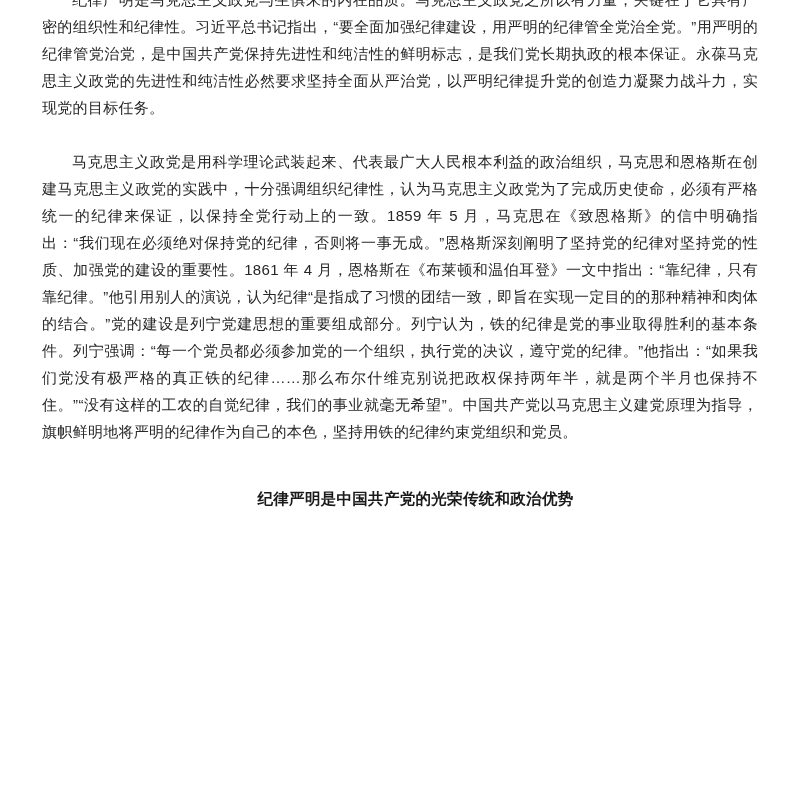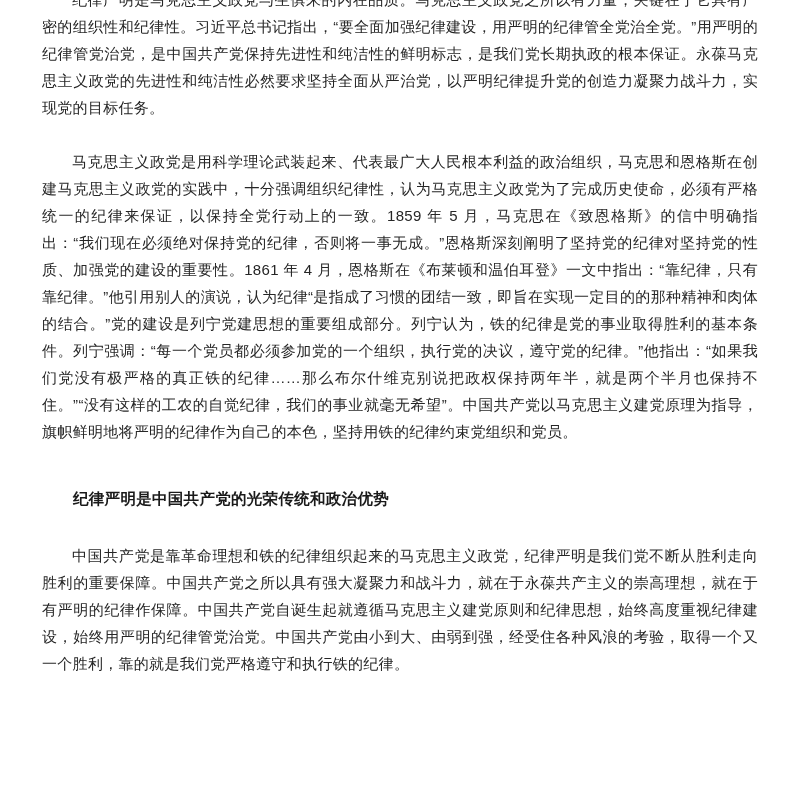--- a/index.html
+++ b/index.html
@@ -28,31 +28,30 @@
     text-indent: 2em;
     margin: 0 0 27px 0;
     letter-spacing: 0.3px;
     word-break: break-all;
   }
   .section-heading {
     font-size: 15.5px;
     line-height: 27px;
     font-weight: bold;
     color: #1a1a1a;
-    text-align: left;
+    text-align: center;
     text-indent: 2em;
     margin: 40px 0 30px 0;
     letter-spacing: 0.3px;
   }
 </style>
 </head>
 <body>
 
 <div class="page">
   <p class="para">纪律严明是马克思主义政党与生俱来的内在品质。马克思主义政党之所以有力量，关键在于它具有严密的组织性和纪律性。习近平总书记指出，“要全面加强纪律建设，用严明的纪律管全党治全党。”用严明的纪律管党治党，是中国共产党保持先进性和纯洁性的鲜明标志，是我们党长期执政的根本保证。永葆马克思主义政党的先进性和纯洁性必然要求坚持全面从严治党，以严明纪律提升党的创造力凝聚力战斗力，实现党的目标任务。</p>
 
   <p class="para">马克思主义政党是用科学理论武装起来、代表最广大人民根本利益的政治组织，马克思和恩格斯在创建马克思主义政党的实践中，十分强调组织纪律性，认为马克思主义政党为了完成历史使命，必须有严格统一的纪律来保证，以保持全党行动上的一致。1859 年 5 月，马克思在《致恩格斯》的信中明确指出：“我们现在必须绝对保持党的纪律，否则将一事无成。”恩格斯深刻阐明了坚持党的纪律对坚持党的性质、加强党的建设的重要性。1861 年 4 月，恩格斯在《布莱顿和温伯耳登》一文中指出：“靠纪律，只有靠纪律。”他引用别人的演说，认为纪律“是指成了习惯的团结一致，即旨在实现一定目的的那种精神和肉体的结合。”党的建设是列宁党建思想的重要组成部分。列宁认为，铁的纪律是党的事业取得胜利的基本条件。列宁强调：“每一个党员都必须参加党的一个组织，执行党的决议，遵守党的纪律。”他指出：“如果我们党没有极严格的真正铁的纪律……那么布尔什维克别说把政权保持两年半，就是两个半月也保持不住。”“没有这样的工农的自觉纪律，我们的事业就毫无希望”。中国共产党以马克思主义建党原理为指导，旗帜鲜明地将严明的纪律作为自己的本色，坚持用铁的纪律约束党组织和党员。</p>
 
   <h2 class="section-heading">纪律严明是中国共产党的光荣传统和政治优势</h2>
 
-  <p class="para">中国共产党是靠革命理想和铁的纪律组织起来的马克思主义政党，纪律严明是我们党不断从胜利走向胜利的重要保障。中国共产党之所以具有强大凝聚力和战斗力，就在于永葆共产主义的崇高理想，就在于有严明的纪律作保障。中国共产党自诞生起就遵循马克思主义建党原则和纪律思想，始终高度重视纪律建设，始终用严明的纪律管党治党。中国共产党由小到大、由弱到强，经受住各种风浪的考验，取得一个又一个胜利，靠的就是我们党严格遵守和执行铁的纪律。</p>
 
 </div>
 
 </body></html>

